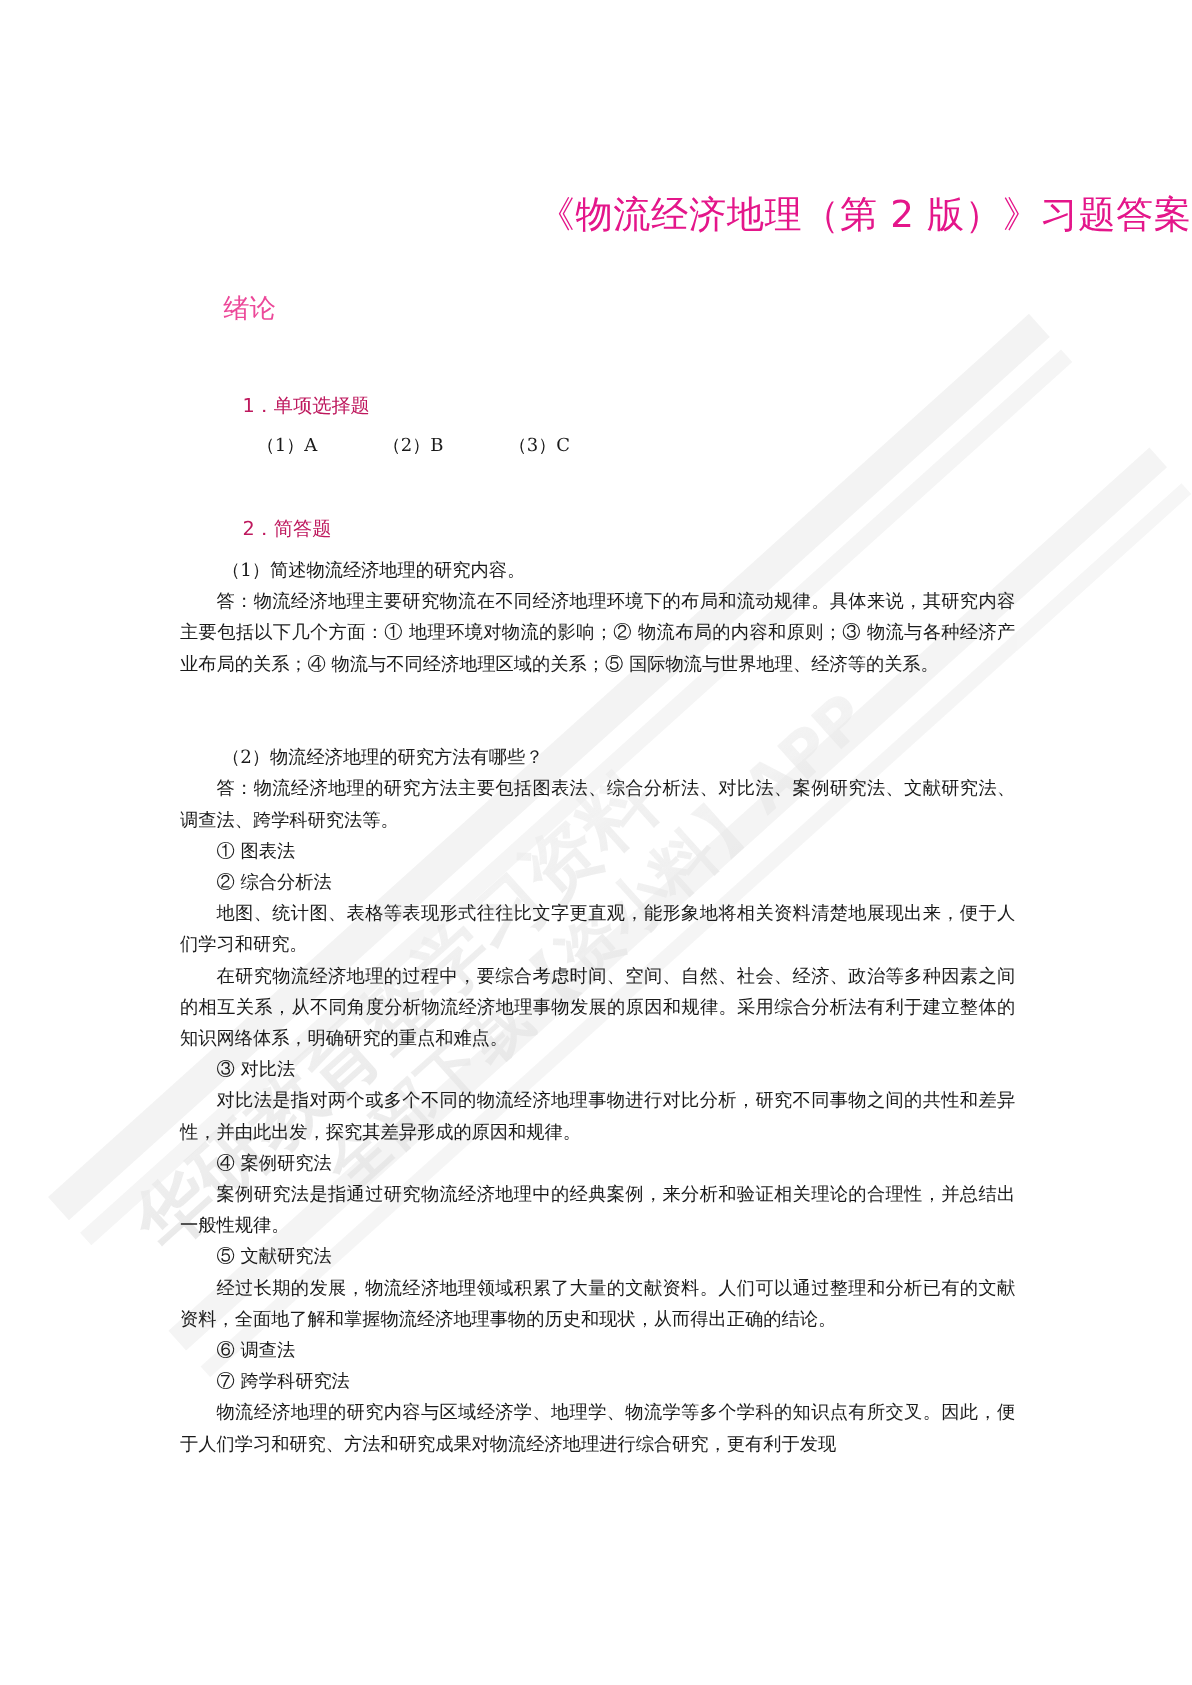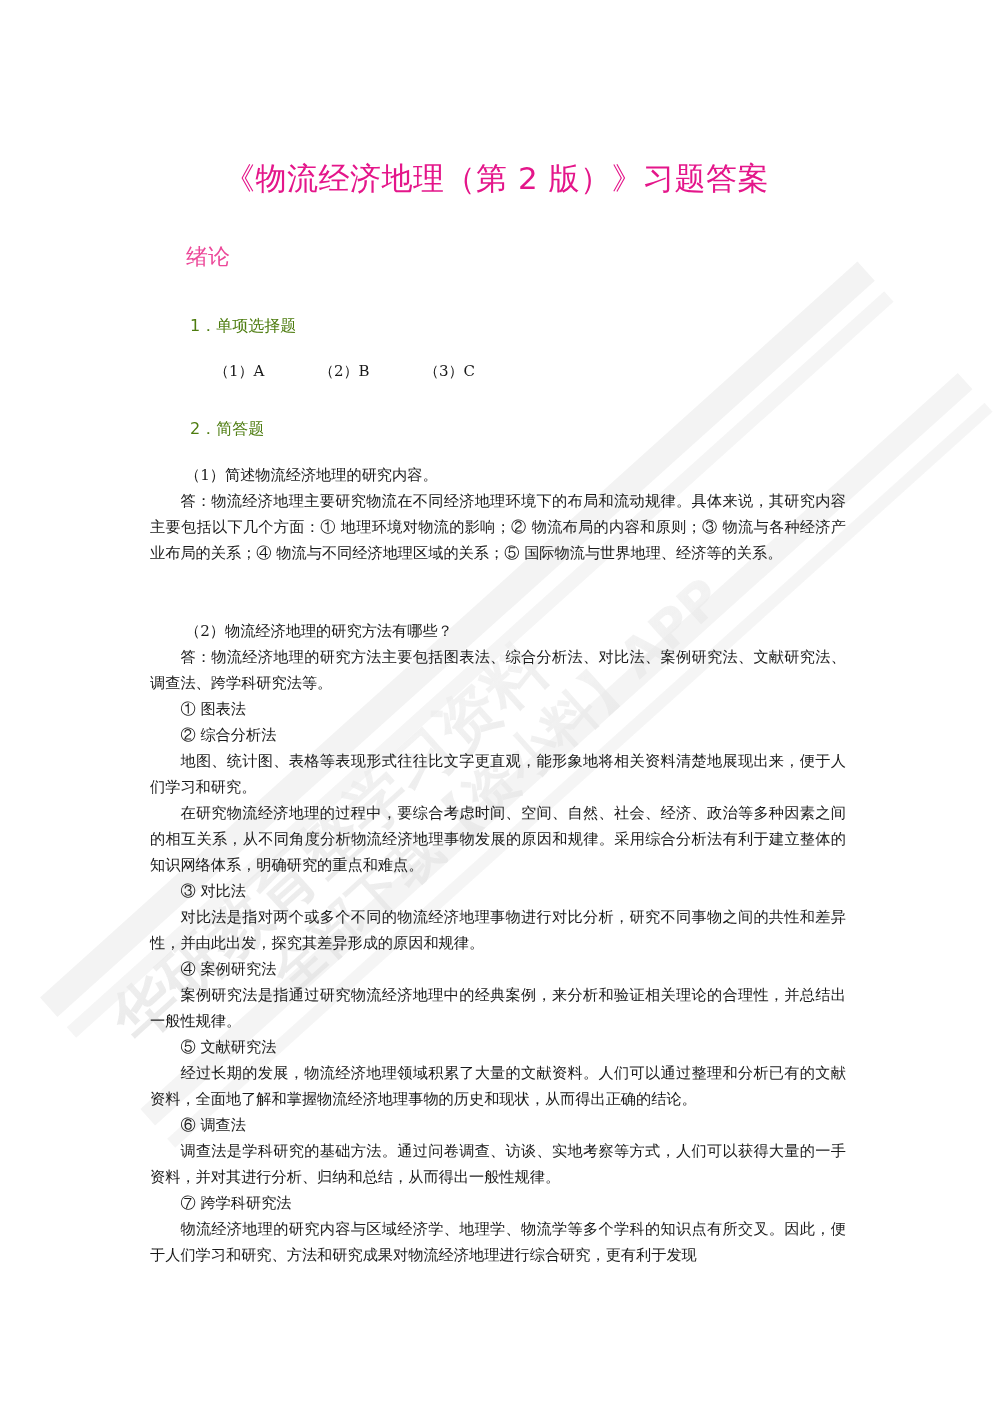--- a/index.html
+++ b/index.html
@@ -26,21 +26,21 @@
       position: absolute;
       left: 0; top: 0;
       width: 993px; height: 1404px;
       z-index: 1;
     }
     .doc-title {
       position: absolute;
       top: 158px;
       left: 0;
       width: 993px;
-      text-align: center;
+      text-align: right;
       font-family: "DejaVu Sans", "Liberation Sans", sans-serif;
       font-size: 31px;
       letter-spacing: 0.5px;
       color: #e4168a;
       margin: 0;
       font-weight: normal;
     }
     .chapter {
       position: absolute;
       top: 242px;
@@ -49,22 +49,22 @@
       font-size: 22px;
       color: #ec4899;
       margin: 0;
       font-weight: normal;
     }
     .section-h {
       position: absolute;
       left: 186px;
       font-family: "DejaVu Sans", "Liberation Sans", sans-serif;
       font-size: 16px;
-      color: #4d7c0f;
-      margin: 4px;
+      color: #be185d;
+      margin: 16px;
       font-weight: normal;
     }
     .mcq {
       position: absolute;
       top: 362px;
       left: 186px;
       font-size: 15px;
       display: flex;
       margin-left: 28px;
     }
@@ -141,19 +141,18 @@
     <p>③ 对比法</p>
     <p>对比法是指对两个或多个不同的物流经济地理事物进行对比分析，研究不同事物之间的共性和差异性，并由此出发，探究其差异形成的原因和规律。</p>
 
     <p>④ 案例研究法</p>
     <p>案例研究法是指通过研究物流经济地理中的经典案例，来分析和验证相关理论的合理性，并总结出一般性规律。</p>
 
     <p>⑤ 文献研究法</p>
     <p>经过长期的发展，物流经济地理领域积累了大量的文献资料。人们可以通过整理和分析已有的文献资料，全面地了解和掌握物流经济地理事物的历史和现状，从而得出正确的结论。</p>
 
     <p>⑥ 调查法</p>
-    <p>调查法是学科研究的基础方法。通过问卷调查、访谈、实地考察等方式，人们可以获得大量的一手资料，并对其进行分析、归纳和总结，从而得出一般性规律。</p>
 
     <p>⑦ 跨学科研究法</p>
     <p>物流经济地理的研究内容与区域经济学、地理学、物流学等多个学科的知识点有所交叉。因此，便于人们学习和研究、方法和研究成果对物流经济地理进行综合研究，更有利于发现</p>
   </div>
 
 </div>
 
 </body></html>

